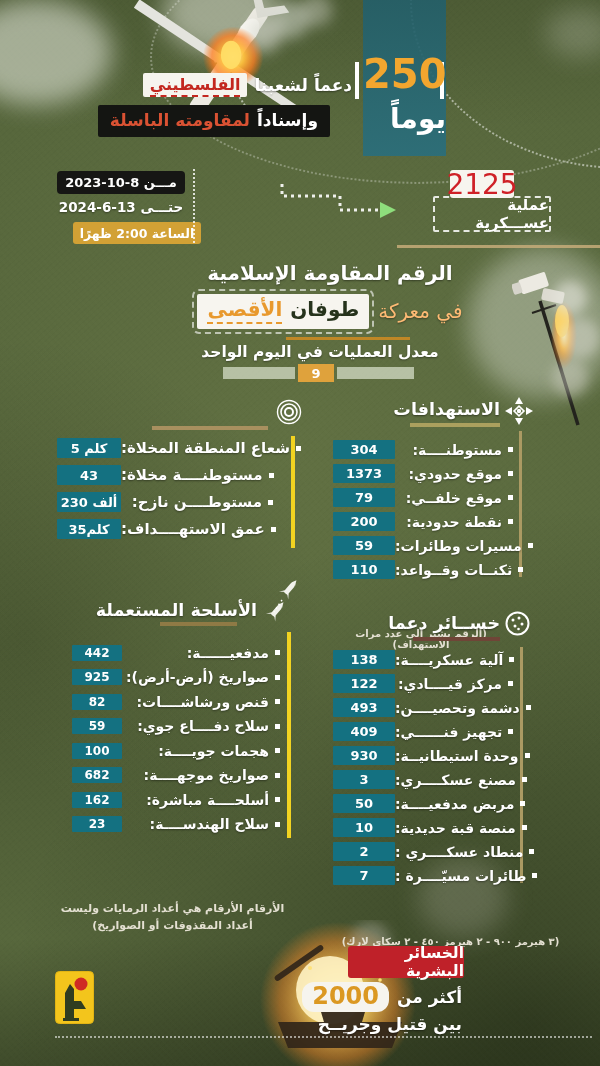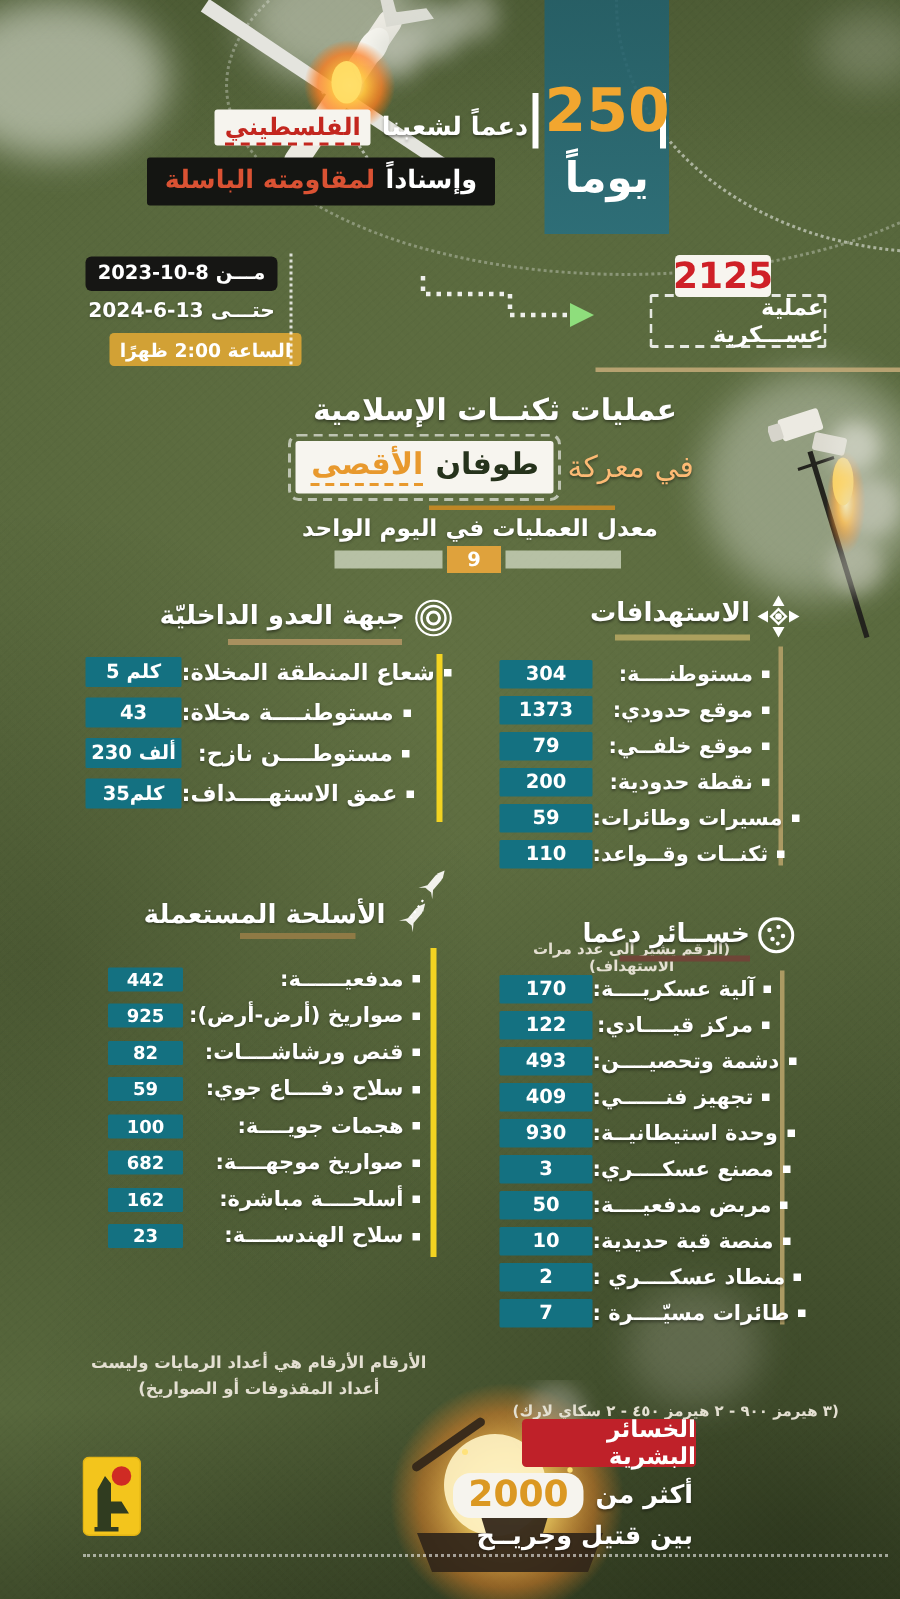--- a/index.html
+++ b/index.html
@@ -31,21 +31,21 @@
   .arc-1{left:410px;top:-165px;width:420px;height:330px;}
   .arc-2{left:150px;top:-70px;width:530px;height:250px;border-color:rgba(255,255,255,.3);}
   .drone-trail{position:absolute;left:205px;top:48px;width:2px;height:86px;z-index:3;
     border-left:2px dotted rgba(255,255,255,.55);transform:rotate(-34deg);transform-origin:top left;}
   
   .teal-band{position:absolute;left:363px;top:0;width:83px;height:156px;z-index:4;
     background:linear-gradient(180deg, rgba(36,95,105,.92), rgba(44,110,121,.96));}
   .drone{position:absolute;left:103px;top:-18px;width:244px;height:172px;z-index:5;}
   .days-number{position:absolute;left:363px;top:54px;width:83px;z-index:6;text-align:center;
     font-size:40px;font-weight:bold;color:#f2a62f;line-height:1;}
-  .days-word{position:absolute;left:363px;top:102px;width:83px;z-index:6;text-align:center;
+  .days-word{position:absolute;left:363px;top:102px;width:83px;z-index:6;
     font-size:28px;font-weight:bold;color:#fff;direction:rtl;}
   .vbar{position:absolute;width:4px;height:37px;top:62px;background:#fff;z-index:6;}
   .vbar-l{left:355px;} .vbar-r{left:440px;}
   .support-line1{position:absolute;right:248px;top:71px;height:28px;z-index:6;direction:rtl;
     display:flex;align-items:center;gap:7px;white-space:nowrap;}
   .support-line1 .plain{color:#fff;font-weight:bold;font-size:17px;text-shadow:0 1px 2px rgba(0,0,0,.4);}
   .support-line1 .boxed{background:#f6f4ee;color:#c3271f;font-weight:bold;font-size:16px;
     padding:2px 7px 3px;border-radius:2px;}
   .support-line1 .boxed span{border-bottom:2px dashed #c3271f;padding-bottom:1px;}
   .support-line2{position:absolute;right:270px;top:105px;z-index:6;direction:rtl;background:#141512;
@@ -56,21 +56,21 @@
     border-radius:4px;color:#fff;font-size:13px;font-weight:bold;direction:rtl;
     display:flex;align-items:center;justify-content:center;}
   .date-line2{position:absolute;left:57px;top:199px;width:128px;z-index:6;color:#fff;font-size:13.5px;
     font-weight:bold;text-align:center;direction:rtl;text-shadow:0 1px 2px rgba(0,0,0,.4);}
   .time-box{position:absolute;left:57px;top:222px;width:128px;height:22px;z-index:6;background:#d2a135;
     border-radius:3px;color:#fff;font-size:12.5px;font-weight:bold;direction:rtl;
     display:flex;align-items:center;justify-content:center;margin-left:16px;}
   .dotted-v{position:absolute;left:193px;top:169px;height:74px;z-index:6;
     border-left:2px dotted rgba(255,255,255,.8);}
   .ops-number{position:absolute;left:450px;top:170px;width:64px;height:28px;z-index:6;background:#f7f5ef;
-    border-radius:3px;color:#cf2027;font-size:24px;font-weight:bold;
+    border-radius:3px;color:#cf2027;font-size:28px;font-weight:normal;
     display:flex;align-items:center;justify-content:center;}
   .ops-label{position:absolute;left:433px;top:196px;width:114px;height:32px;z-index:5;
     border:2px dashed rgba(255,255,255,.85);border-radius:2px;color:#fff;font-size:15px;font-weight:bold;
     direction:rtl;display:flex;align-items:center;justify-content:center;}
   .tan-line-top{position:absolute;left:397px;top:245px;width:203px;height:2.5px;z-index:5;
     background:#c5ab79;opacity:.85;}
   .arrow-path{position:absolute;left:274px;top:180px;width:130px;height:45px;z-index:5;}
   
   .main-title1{position:absolute;left:100px;top:261px;width:460px;z-index:6;text-align:center;
     color:#fff;font-size:20px;font-weight:bold;direction:rtl;text-shadow:0 1px 2px rgba(0,0,0,.4);}
@@ -228,42 +228,41 @@
     <rect x="30" y="47" width="22" height="12" rx="2" fill="#dcdad0" transform="rotate(12 41 53)"></rect>
     <ellipse cx="52" cy="92" rx="13" ry="34" fill="url(#fireG2)"></ellipse>
     <ellipse cx="50" cy="78" rx="7" ry="16" fill="#ffd766" opacity=".9"></ellipse>
     <g filter="url(#camBlur)">
       <circle cx="58" cy="55" r="17" fill="#e8e8e0" opacity=".6"></circle>
       <circle cx="68" cy="95" r="20" fill="#dcdcd2" opacity=".5"></circle>
       <circle cx="58" cy="135" r="18" fill="#d2d2c8" opacity=".45"></circle>
     </g>
   </svg>
 
-  <div class="main-title1">عمليات ثكنــات الإسلامية</div>
+  <div class="main-title1">الرقم المقاومة الإسلامية</div>
   <div class="main-title2">
     <span class="mt2-prefix">في معركة</span>
     <span class="flood-box">
       <span class="fb-dark">طوفان</span>
       <span class="fb-orange">الأقصى</span>
     </span>
   </div>
   <div class="orange-rule"></div>
   <div class="avg-label">معدل العمليات في اليوم الواحد</div>
   <div class="bar-seg bar-seg-l"></div>
   <div class="nine-box">9</div>
   <div class="bar-seg bar-seg-r"></div>
 
   <svg class="sec-icon" style="left:276px;top:399px;width:26px;height:26px" viewBox="0 0 26 26">
     <g fill="none" stroke="#fff">
       <circle cx="13" cy="13" r="4" stroke-width="2"></circle>
       <circle cx="13" cy="13" r="8" stroke-width="1.6"></circle>
       <circle cx="13" cy="13" r="11.5" stroke-width="1.4"></circle>
     </g>
   </svg>
-  <div class="sec-title" style="right:330px;top:401px">جبهة العدو الداخليّة</div>
   <div class="sec-underline" style="left:152px;top:426px;width:116px;height:3.5px;background:#a8905f"></div>
   <div class="sep sep-yellow" style="left:291px;top:436px;height:112px"></div>
   <div class="rows rows-left1">
       <div class="stat-row">
         <div class="stat-value">5 كلم</div>
         <div class="stat-label">
           <span class="bullet"></span>
           <span>شعاع المنطقة المخلاة:</span>
         </div>
       </div>
@@ -438,21 +437,21 @@
         <circle cx="18" cy="14" r="1.5"></circle>
       <circle cx="11" cy="16" r="1.5"></circle>
         <circle cx="14.5" cy="19" r="1.3"></circle>
     </g>
   </svg>
   <div class="sec-title" style="right:100px;top:613px">خســائر دعما</div>
   <div class="sec-underline" style="left:413px;top:637px;width:87px;height:4px;background:#6f4537"></div>
   <div class="sep sep-tan" style="left:520px;top:647px;height:236px"></div>
   <div class="rows rows-right rows-losses">
       <div class="stat-row">
-        <div class="stat-value">170</div>
+        <div class="stat-value">138</div>
         <div class="stat-label">
           <span class="bullet"></span>
           <span>آلية عسكريــــة:</span>
         </div>
       </div>
       <div class="stat-row">
         <div class="stat-value">122</div>
         <div class="stat-label">
           <span class="bullet"></span>
           <span>مركز قيــــادي:</span>

